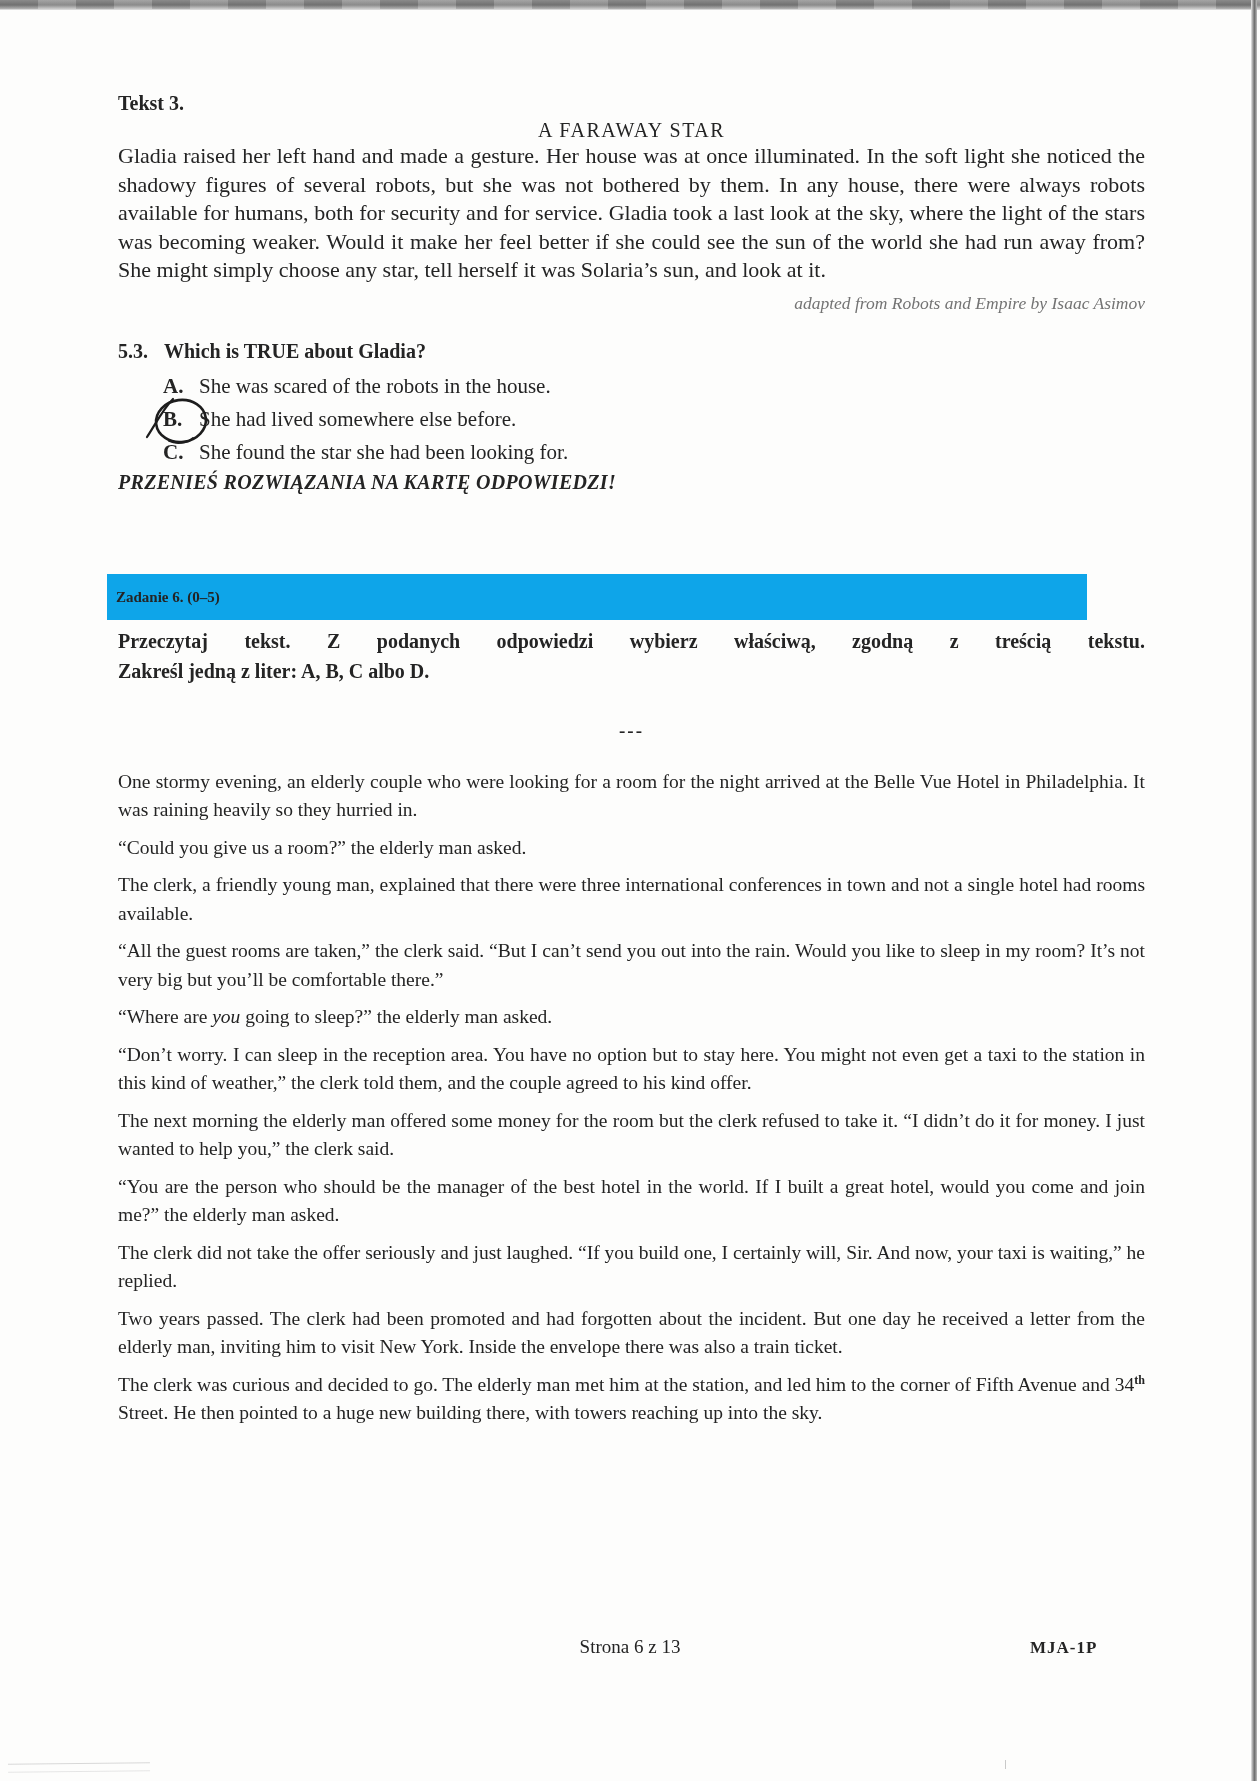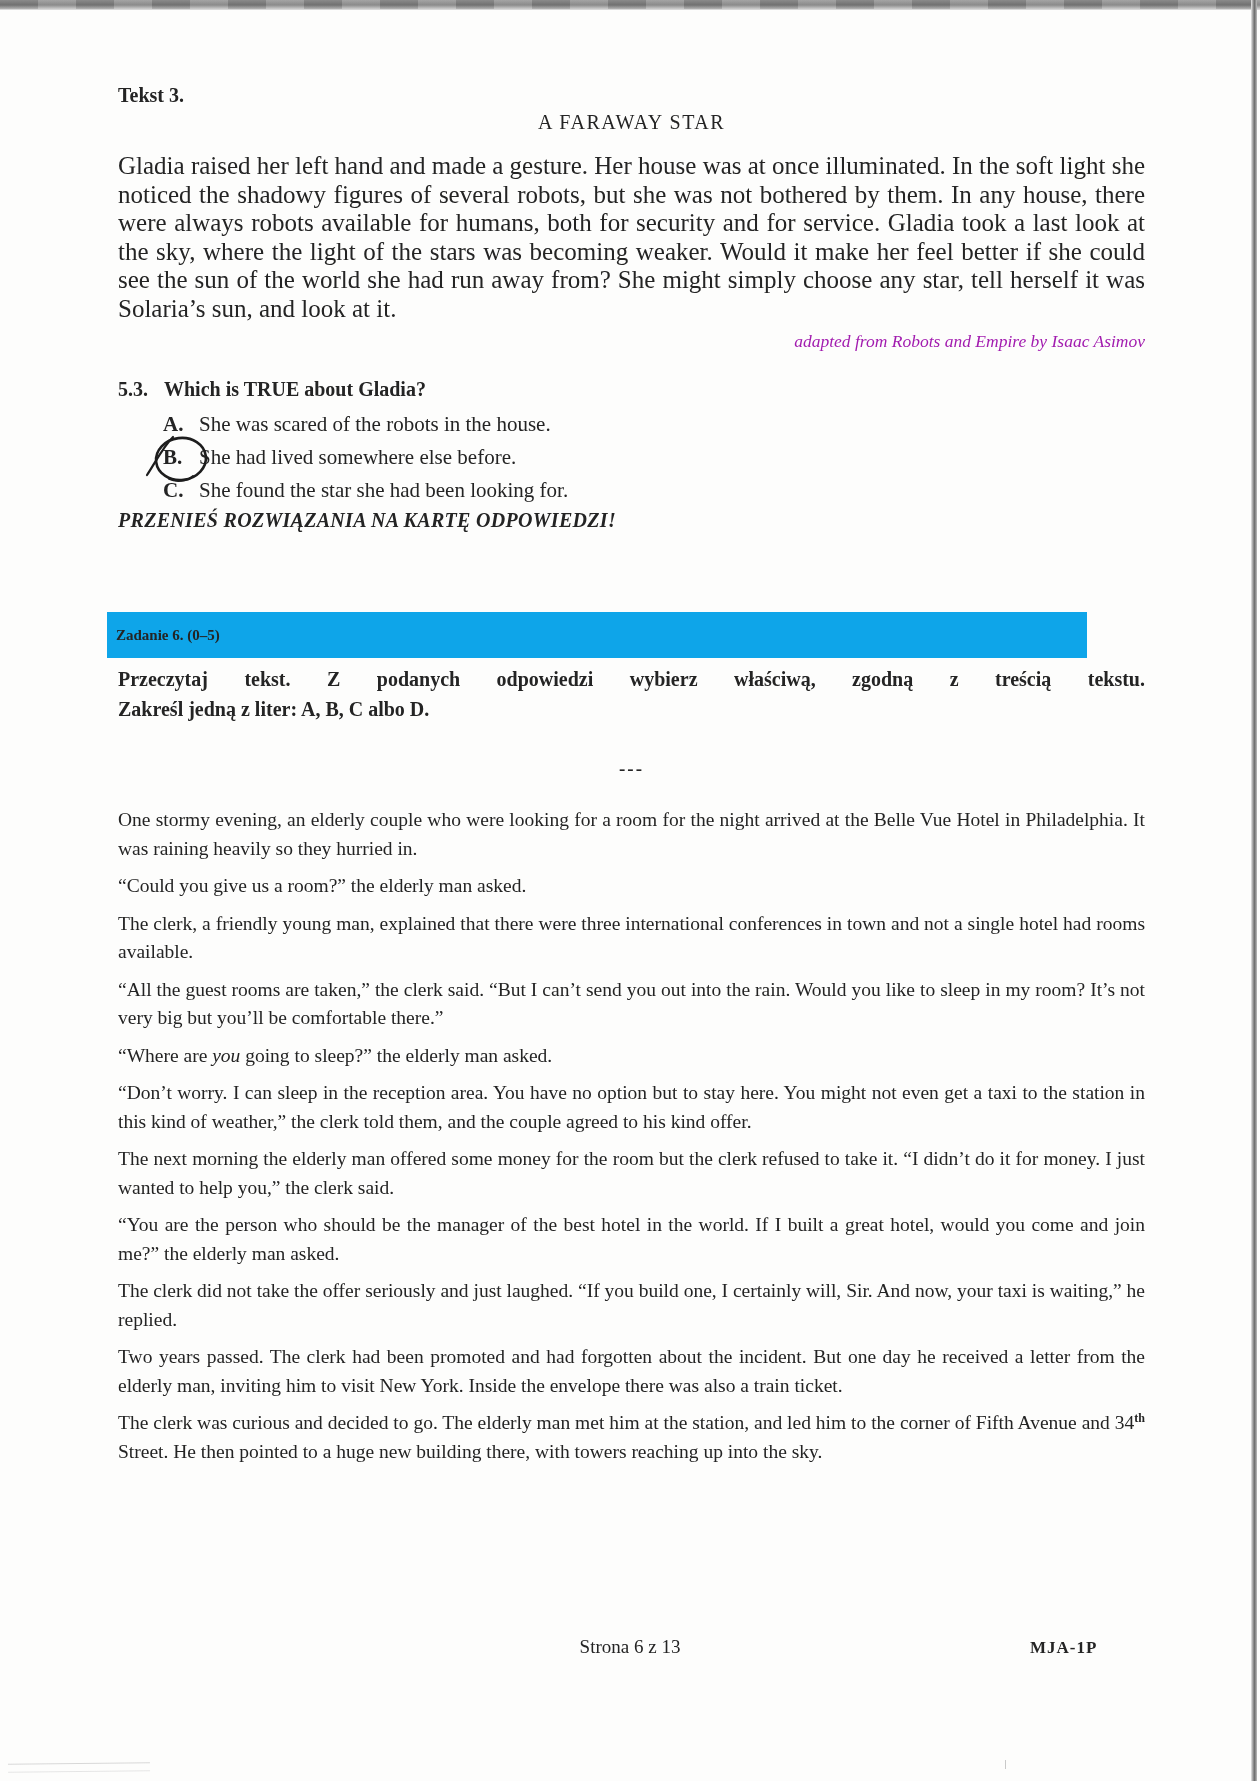--- a/index.html
+++ b/index.html
@@ -26,26 +26,26 @@
   .scan-bottom-artifact {
     position:absolute; left:8px; top:1763px; width:142px; height:7px;
     border-top:1px solid #cfcfcf; border-bottom:1px solid #e0e0e0;
     transform:rotate(-0.6deg); opacity:0.8;
   }
   .scan-bottom-tick {
     position:absolute; left:1005px; top:1760px; width:1px; height:9px;
     background:#c9c9c9;
   }
 
-  .content { position:absolute; left:118px; width:1027px; top:0; }
+  .content { position:absolute; left:118px; width:1027px; top:8px; }
 
   .tekst-label { margin-top:84px; font-weight:bold; font-size:20px; }
   .text-title { text-align:center; font-size:20px; margin-top:4px; letter-spacing:1.5px; }
-  .lead-paragraph { margin-top:18px; font-size:25px; line-height:28.5px; text-align:justify; }
-  .attribution { text-align:right; font-style:italic; font-size:17.5px; margin-top:8px; color:#a21caf; }
+  .lead-paragraph { margin-top:0; font-size:22px; line-height:28.5px; text-align:justify; }
+  .attribution { text-align:right; font-style:italic; font-size:17.5px; margin-top:8px; color:#737373; }
 
   .question-line { margin-top:26px; font-weight:bold; font-size:20px; }
   .question-number { display:inline-block; width:46px; }
   .options { margin-top:8px; font-size:21px; }
   .option-row { margin:3px 0 3px 45px; line-height:30px; }
   .option-letter { font-weight:bold; display:inline-block; width:36px; }
   .option-letter-wrap { position:relative; display:inline-block; width:36px; font-weight:bold; }
   .answer-circle-svg { position:absolute; left:-24px; top:-15px; overflow:visible; pointer-events:none; }
 
   .transfer-note { margin-top:4px; font-weight:bold; font-style:italic; font-size:20px; letter-spacing:0.3px; }

